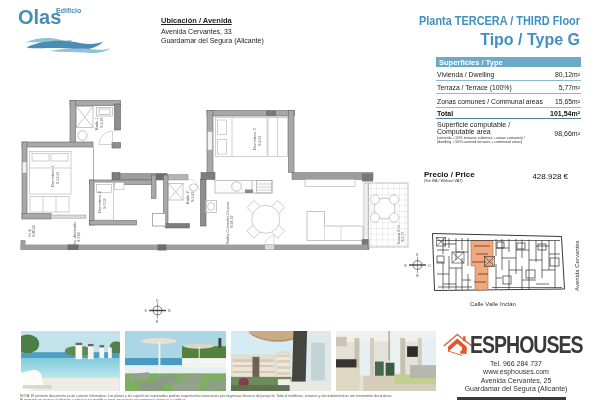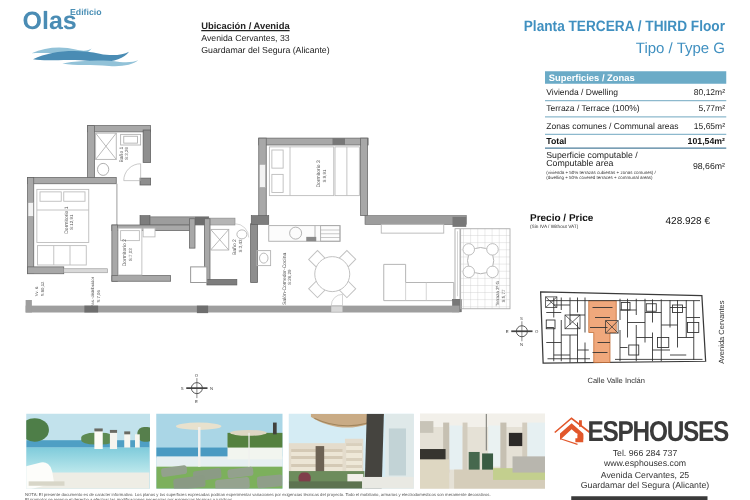--- a/index.html
+++ b/index.html
@@ -19,26 +19,26 @@
 </div>
 
 <div class="abs" style="left:161px;top:16px;width:150px">
   <div style="font-size:7.5px;font-weight:bold;text-decoration:underline;color:#222">Ubicación / Avenida</div>
   <div style="font-size:7px;color:#222;margin-top:3px">Avenida Cervantes, 33</div>
   <div style="font-size:7px;color:#222;margin-top:2px">Guardamar del Segura (Alicante)</div>
 </div>
 
 <div class="abs" style="left:300px;top:14px;width:280px;text-align:right">
   <div style="font-size:12px;font-weight:bold;color:#4090c0;transform:scaleX(0.91);transform-origin:right center">Planta TERCERA / THIRD Floor</div>
-  <div style="font-size:12px;font-weight:normal;color:#4090c0;margin-top:3px">Tipo / Type G</div>
+  <div style="font-size:16px;font-weight:bold;color:#4090c0;margin-top:3px">Tipo / Type G</div>
 </div>
 
 <div class="abs" style="left:436px;top:57px;width:145px">
 
-  <div style="background:#6babc7;color:#fff;font-size:7.5px;font-weight:bold;padding:1px 3px;height:8.3px">Superficies / Zonas</div>
+  <div style="background:#6babc7;color:#fff;font-size:7.5px;font-weight:bold;padding:1px 3px;height:8.3px">Superficies / Type</div>
 
   <div style="border-bottom:1px solid #8db9cd;padding:3.5px 1px 2px 1px;font-size:6.8px;color:#222;display:flex;justify-content:space-between">
       <span>Vivienda / Dwelling</span>
       <span>80,12m²</span>
     </div>
 
   <div style="border-bottom:1px solid #8db9cd;padding:3.5px 1px 2px 1px;font-size:6.8px;color:#222;display:flex;justify-content:space-between">
       <span>Terraza / Terrace (100%)</span>
       <span>5,77m²</span>
     </div>

